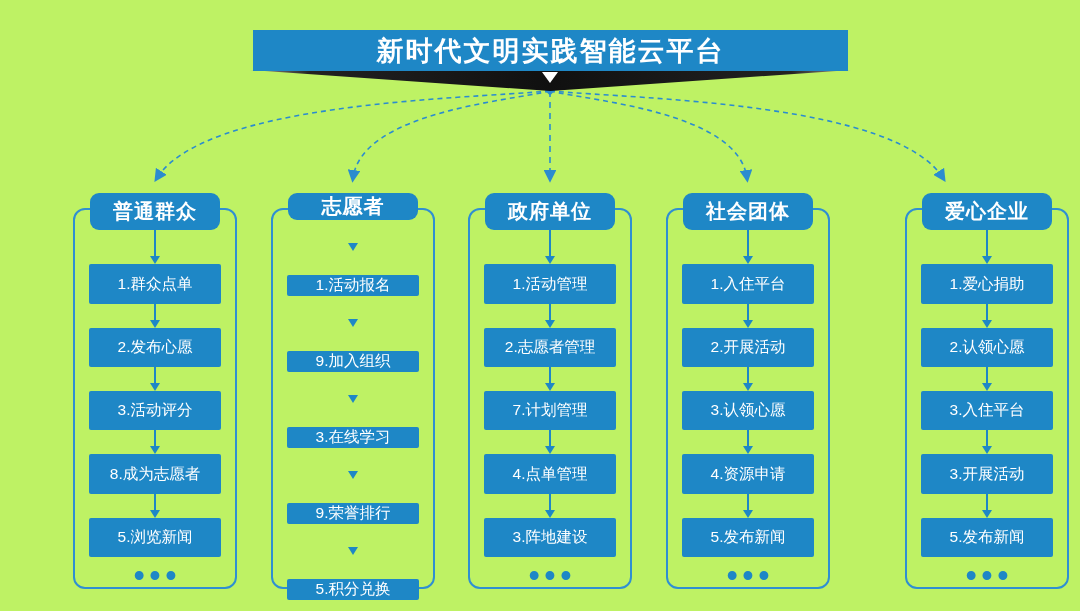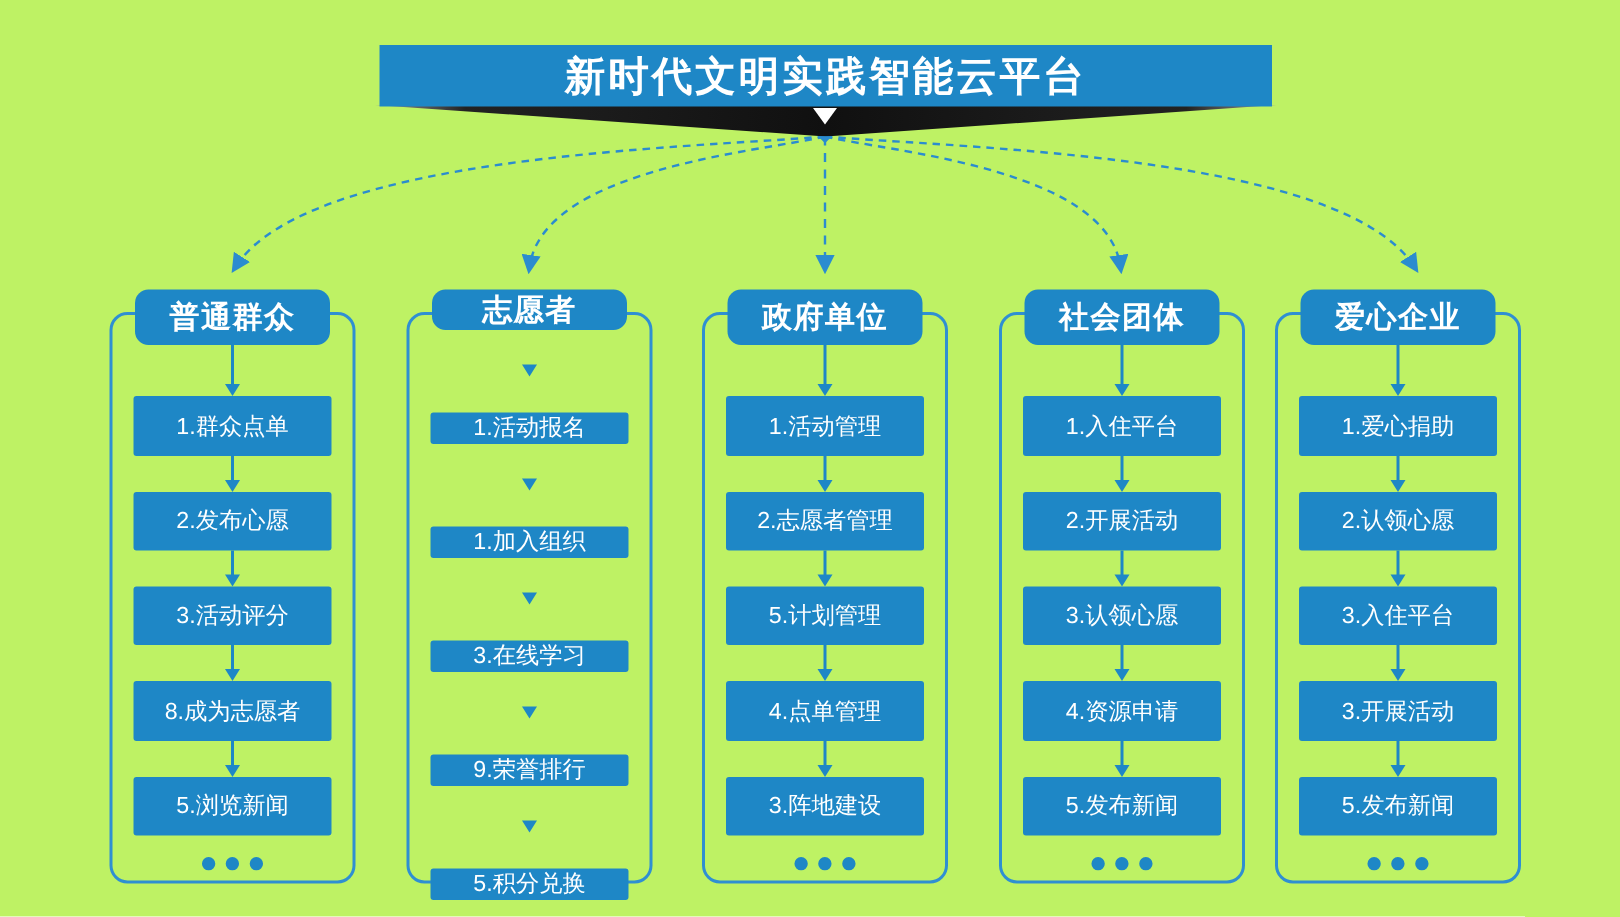--- a/index.html
+++ b/index.html
@@ -45,21 +45,21 @@
   .arrow .shaft{width:2.5px;background:#1e87c6;flex:1;}
   .arrow .head{
     width:0;height:0;margin-top:-1px;
     border-left:5.5px solid transparent;border-right:5.5px solid transparent;
     border-top:8px solid #1e87c6;
   }
   .dots{
     margin-top:6px;color:#1e87c6;font-size:31px;font-weight:bold;
     letter-spacing:5px;line-height:26px;text-indent:5px;z-index:1;position:relative;
   }
-  .col-1{left:72px;} .col-2{left:270px;gap:24px;} .col-3{left:467px;} .col-4{left:665px;} .col-5{left:849px;text-align:right;}
+  .col-1{left:72px;} .col-2{left:270px;gap:24px;} .col-3{left:467px;} .col-4{left:665px;} .col-5{left:904px;text-align:right;}
 </style>
 </head>
 <body>
 
 <div class="stage">
 
   <div class="banner">新时代文明实践智能云平台</div>
   <div class="ribbon"></div>
   <div class="ribbon-arrow"></div>
 
@@ -113,21 +113,21 @@
     <div class="col-header">志愿者</div>
     <div class="arrow long">
         <div class="shaft"></div>
         <div class="head"></div>
       </div>
     <div class="step">1.活动报名</div>
     <div class="arrow">
         <div class="shaft"></div>
         <div class="head"></div>
       </div>
-    <div class="step">1.加入组织</div>
+    <div class="step">9.加入组织</div>
     <div class="arrow">
         <div class="shaft"></div>
         <div class="head"></div>
       </div>
     <div class="step">3.在线学习</div>
     <div class="arrow">
         <div class="shaft"></div>
         <div class="head"></div>
       </div>
     <div class="step">9.荣誉排行</div>
@@ -149,21 +149,21 @@
     <div class="step">1.活动管理</div>
     <div class="arrow">
         <div class="shaft"></div>
         <div class="head"></div>
       </div>
     <div class="step">2.志愿者管理</div>
     <div class="arrow">
         <div class="shaft"></div>
         <div class="head"></div>
       </div>
-    <div class="step">5.计划管理</div>
+    <div class="step">7.计划管理</div>
     <div class="arrow">
         <div class="shaft"></div>
         <div class="head"></div>
       </div>
     <div class="step">4.点单管理</div>
     <div class="arrow">
         <div class="shaft"></div>
         <div class="head"></div>
       </div>
     <div class="step">3.阵地建设</div>

